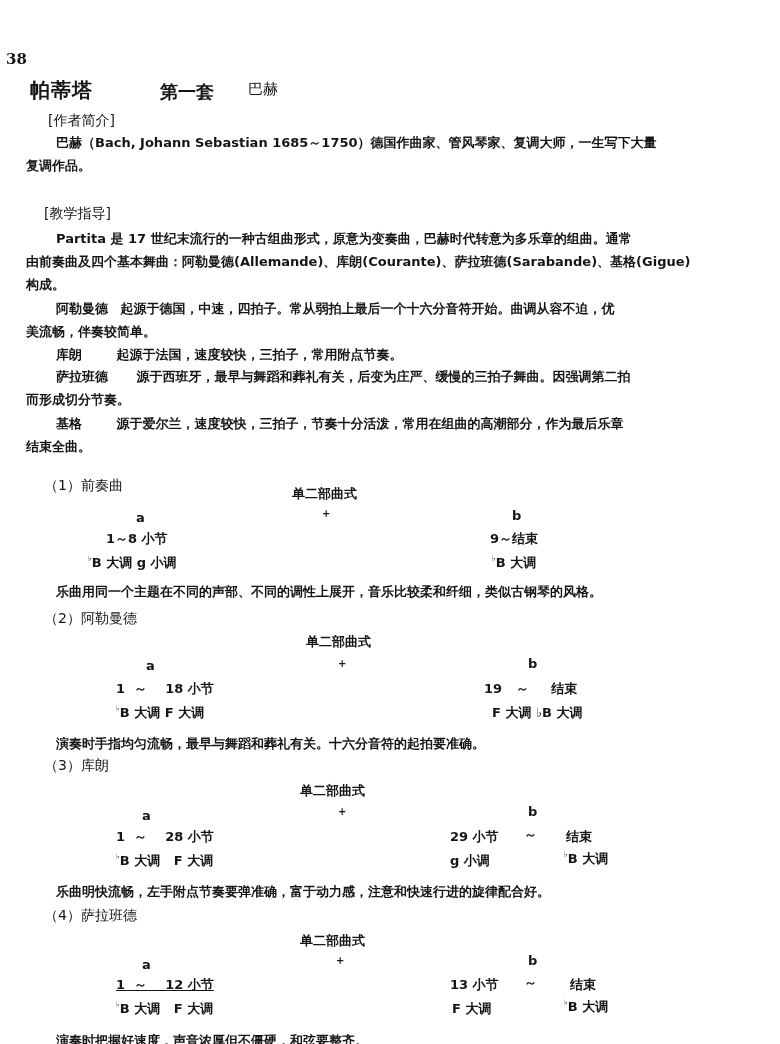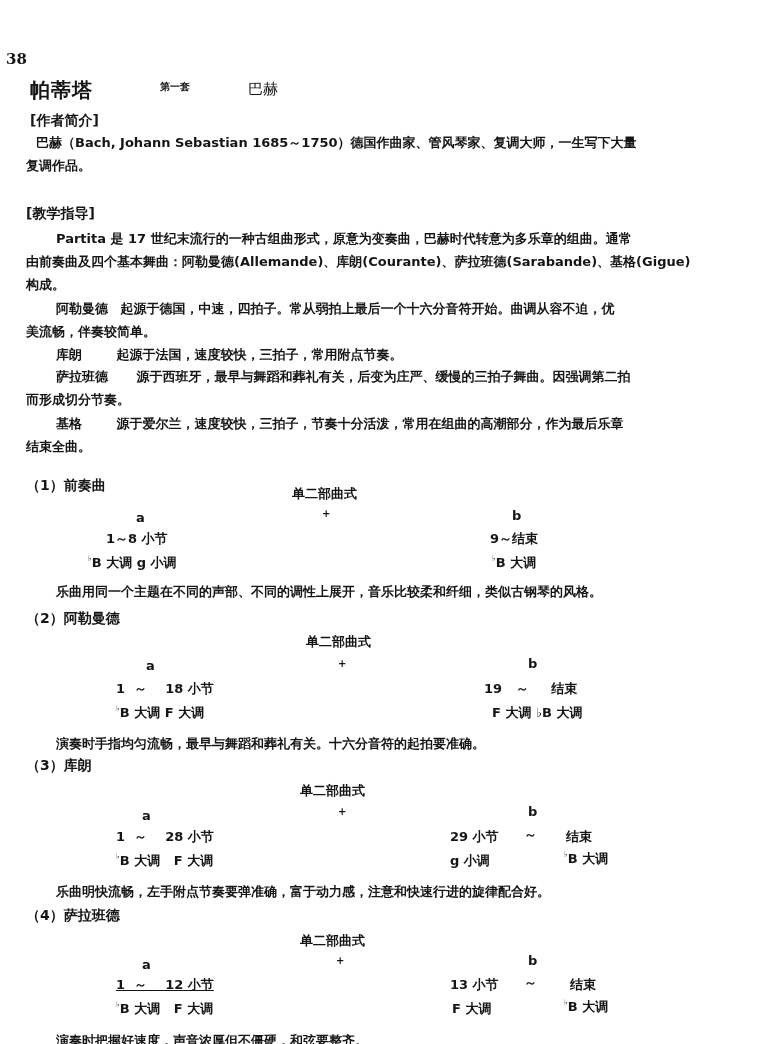--- a/index.html
+++ b/index.html
@@ -3,37 +3,37 @@
 <meta charset="utf-8">
 <style>
   html, body { margin:0; padding:0; }
   body {
     width:780px; height:1044px; background:#ffffff; color:#151515;
     font-family: "DejaVu Sans", sans-serif; position:relative; overflow:hidden;
   }
   .abs { position:absolute; white-space:nowrap; }
   .page-num { left:6px; top:10px; font-family:"DejaVu Serif", serif; font-weight:bold; font-size:15px;margin-top:40px; }
   .title { left:30px; top:77px; font-size:20px; font-weight:bold; letter-spacing:1px; }
-  .subtitle { left:160px; top:80px; font-size:10px; font-weight:bold; }
+  .subtitle { left:160px; top:80px; font-size:18px; font-weight:bold; }
   .author { left:248px; top:80px; font-size:15px; font-weight:normal; }
-  .heading { font-size:14px; font-weight:bold; }
+  .heading { font-size:14px; font-weight:normal;margin-left:18px; }
   .para { font-size:13px; font-weight:bold; line-height:22px; }
   .small { font-size:13px; font-weight:bold; }
   .flat { font-size:8px; vertical-align:6px; }
 </style>
 </head>
 <body>
 
 <div class="abs page-num">38</div>
 <div class="abs title">帕蒂塔</div>
 <div class="abs subtitle">第一套</div>
 <div class="abs author">巴赫</div>
 
 <div class="abs heading" style="left:30px;top:112px;">[作者简介]</div>
-<div class="abs para" style="left:36px;top:132px;text-align:center;">巴赫（Bach, Johann Sebastian  1685～1750）德国作曲家、管风琴家、复调大师，一生写下大量</div>
+<div class="abs para" style="left:56px;top:132px;text-align:center;">巴赫（Bach, Johann Sebastian  1685～1750）德国作曲家、管风琴家、复调大师，一生写下大量</div>
 <div class="abs para" style="left:26px;top:155px;">复调作品。</div>
 
 <div class="abs heading" style="left:26px;top:205px;">[教学指导]</div>
 <div class="abs para" style="left:56px;top:228px;">Partita 是 17 世纪末流行的一种古组曲形式，原意为变奏曲，巴赫时代转意为多乐章的组曲。通常</div>
 <div class="abs para" style="left:26px;top:251px;">由前奏曲及四个基本舞曲：阿勒曼德(Allemande)、库朗(Courante)、萨拉班德(Sarabande)、基格(Gigue)</div>
 <div class="abs para" style="left:26px;top:274px;">构成。</div>
 
 <div class="abs para" style="left:56px;top:298px;text-align:right;">
   <span>阿勒曼德</span>
   <span style="margin-left:8px;">起源于德国，中速，四拍子。常从弱拍上最后一个十六分音符开始。曲调从容不迫，优</span>

